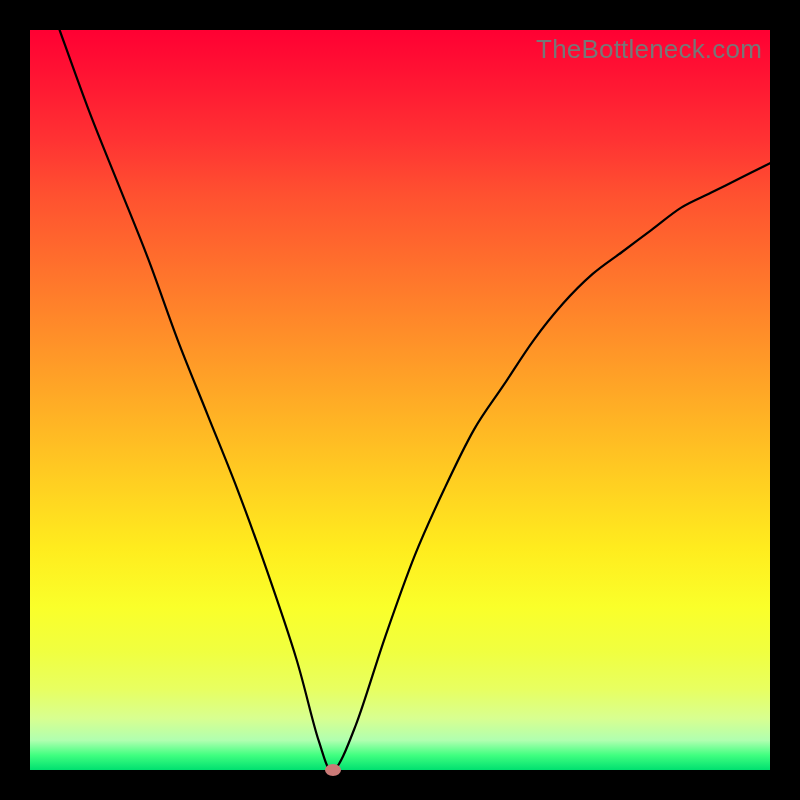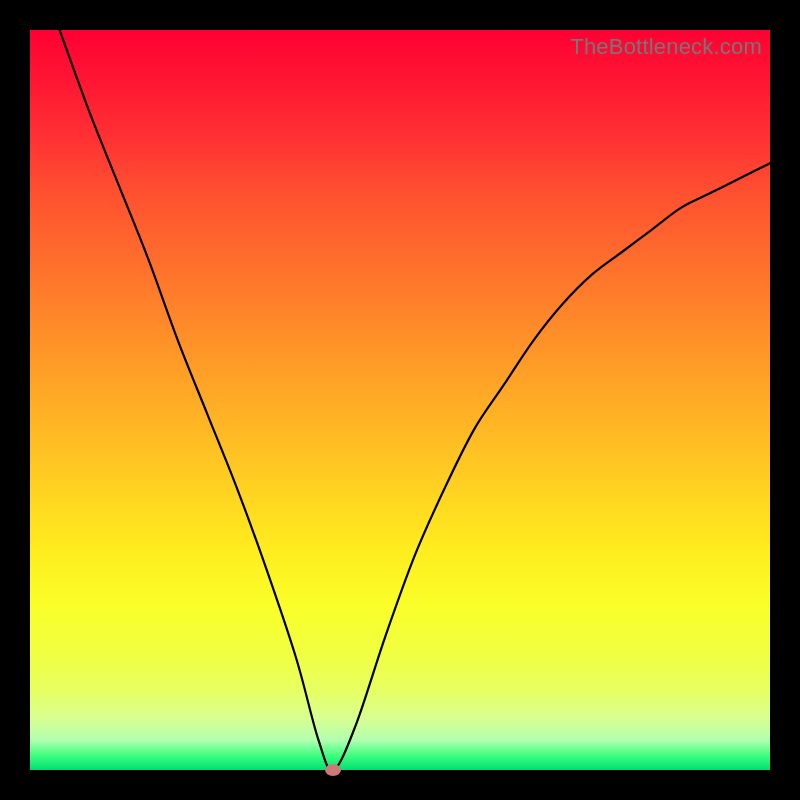--- a/index.html
+++ b/index.html
@@ -34,21 +34,21 @@
       #b0ffb0 96%,
       #40ff80 98%,
       #00e070 100%
     );
   }
   .watermark {
     position: absolute;
     top: 4px;
     right: 8px;
     font-family: Arial, Helvetica, sans-serif;
-    font-size: 22px;
+    font-size: 26px;
     font-weight: 500;
     color: #777;
     letter-spacing: 0.2px;
   }
   svg.curve {
     position: absolute;
     left: 0;
     top: 0;
     width: 740px;
     height: 740px;

